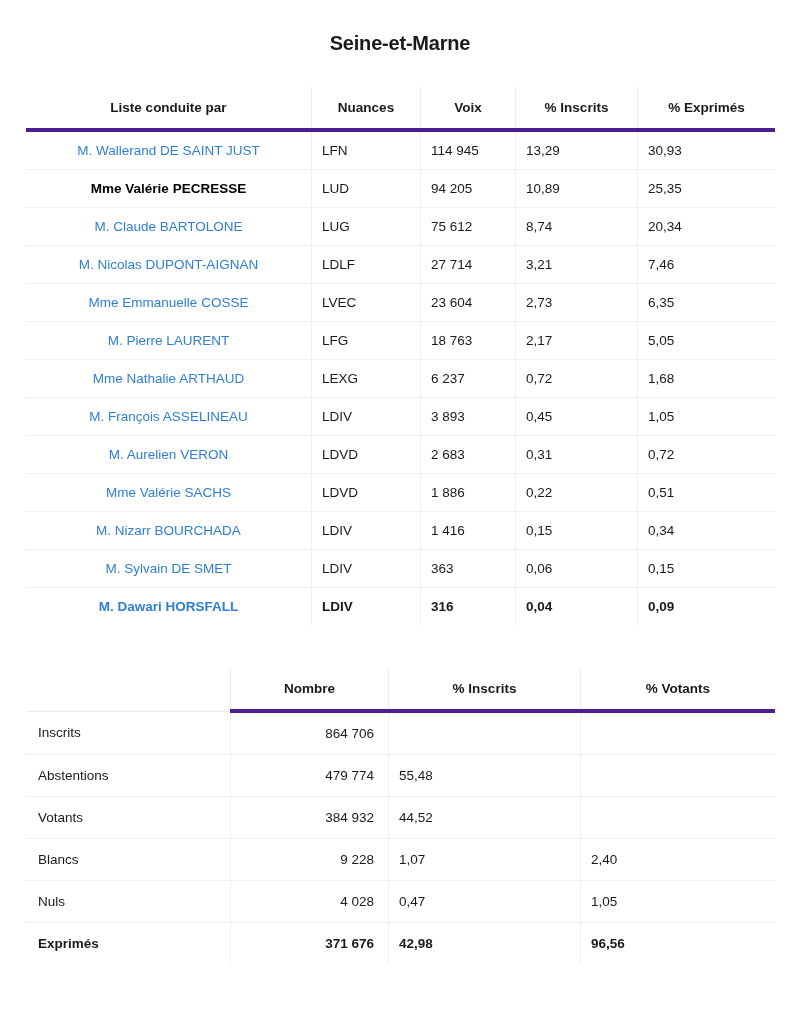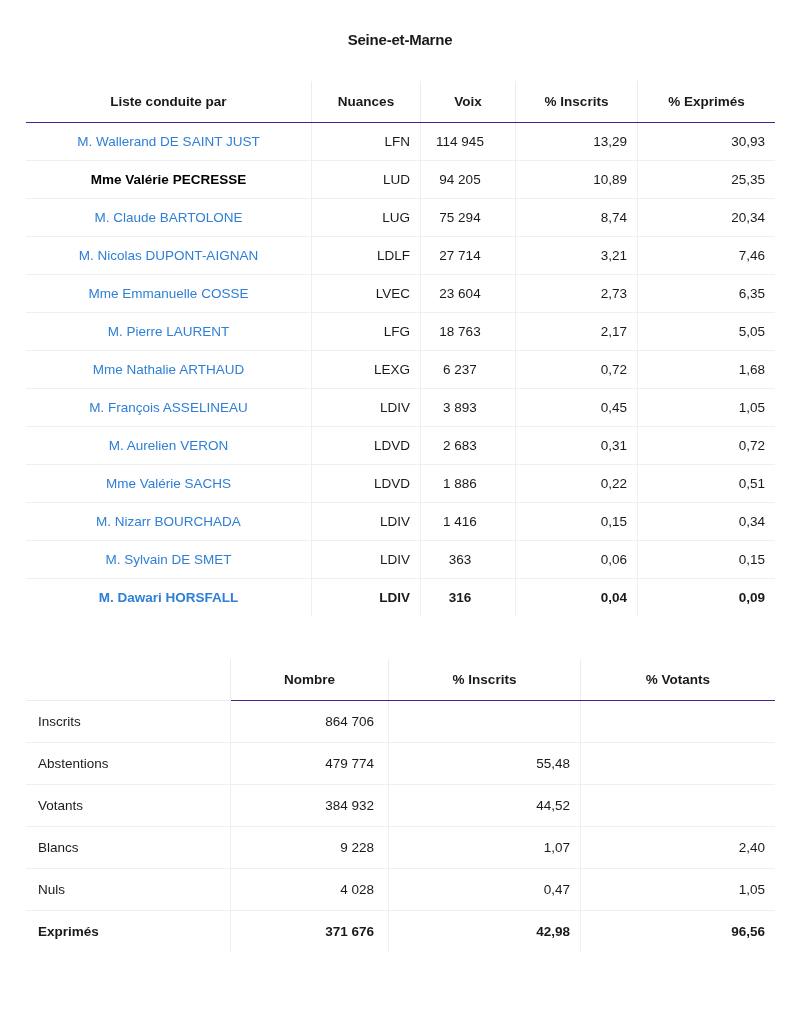--- a/index.html
+++ b/index.html
@@ -15,21 +15,21 @@
     -webkit-font-smoothing: antialiased;
     overflow: hidden;
   }
   .page {
     width: 800px;
     box-sizing: border-box;
     padding: 0 25px;
   }
   .dept-title {
     text-align: center;
-    font-size: 15px;
+    font-size: 20px;
     font-weight: bold;
     color: #1a1a1a;
     letter-spacing: -0.2px;
     margin: 0;
     padding-top: 31px;
     line-height: 1.2;
   }
   .section-title {
     text-align: center;
     font-size: 23px;
@@ -62,21 +62,21 @@
     border: 1px solid #e6e6e6;
     border-radius: 5px;
     overflow: hidden;
   }
   thead th {
     font-weight: bold;
     font-size: 13.5px;
     color: #1a1a1a;
     text-align: center;
     padding: 13px 10px;
-    border-bottom: 1px solid #4c1d95;
+    border-bottom: 4px solid #4c1d95;
     border-right: 1px solid #ececec;
     background: #ffffff;
     vertical-align: middle;
   }
   thead th:last-child { border-right: none; }
   tbody td {
     padding: 11px 10px;
     border-bottom: 1px solid #efefef;
     border-right: 1px solid #efefef;
     vertical-align: middle;
@@ -90,22 +90,22 @@
   .results-table col.c-name   { width: 286px; }
   .results-table col.c-nuance { width: 109px; }
   .results-table col.c-voix   { width: 95px;  }
   .results-table col.c-insc   { width: 122px; }
   .results-table col.c-expr   { width: 138px; }
 
   .cell-name {
     text-align: center;
     color: #2f7fd6;
   }
-  .cell-center { text-align: right; }
-  .cell-voix   { text-align: center; padding-right: 26px; }
+  .cell-center { text-align: left; }
+  .cell-voix   { text-align: left; padding-right: 26px; }
 
   
   .summary-table col.s-label { width: 205px; }
   .summary-table col.s-nb    { width: 158px; }
   .summary-table col.s-insc  { width: 192px; }
   .summary-table col.s-vot   { width: 195px; }
 
   .summary-table thead th.blank-head { border-bottom: 1px solid #ececec; }
   .cell-label  { text-align: left; padding-left: 12px; }
   .cell-num    { text-align: right; padding-right: 14px; }
@@ -147,21 +147,21 @@
         <tr>
           <td class="cell-name" style="color: #000000; font-weight: bold;">Mme Valérie PECRESSE</td>
           <td class="cell-center">LUD</td>
           <td class="cell-voix">94 205</td>
           <td class="cell-center">10,89</td>
           <td class="cell-center">25,35</td>
         </tr>
         <tr>
           <td class="cell-name" style="color: rgb(47, 127, 214); text-align: center;">M. Claude BARTOLONE</td>
           <td class="cell-center">LUG</td>
-          <td class="cell-voix">75 294</td>
+          <td class="cell-voix">75 612</td>
           <td class="cell-center">8,74</td>
           <td class="cell-center">20,34</td>
         </tr>
         <tr>
           <td class="cell-name" style="color: rgb(47, 127, 214);">M. Nicolas DUPONT-AIGNAN</td>
           <td class="cell-center">LDLF</td>
           <td class="cell-voix">27 714</td>
           <td class="cell-center">3,21</td>
           <td class="cell-center">7,46</td>
         </tr>

